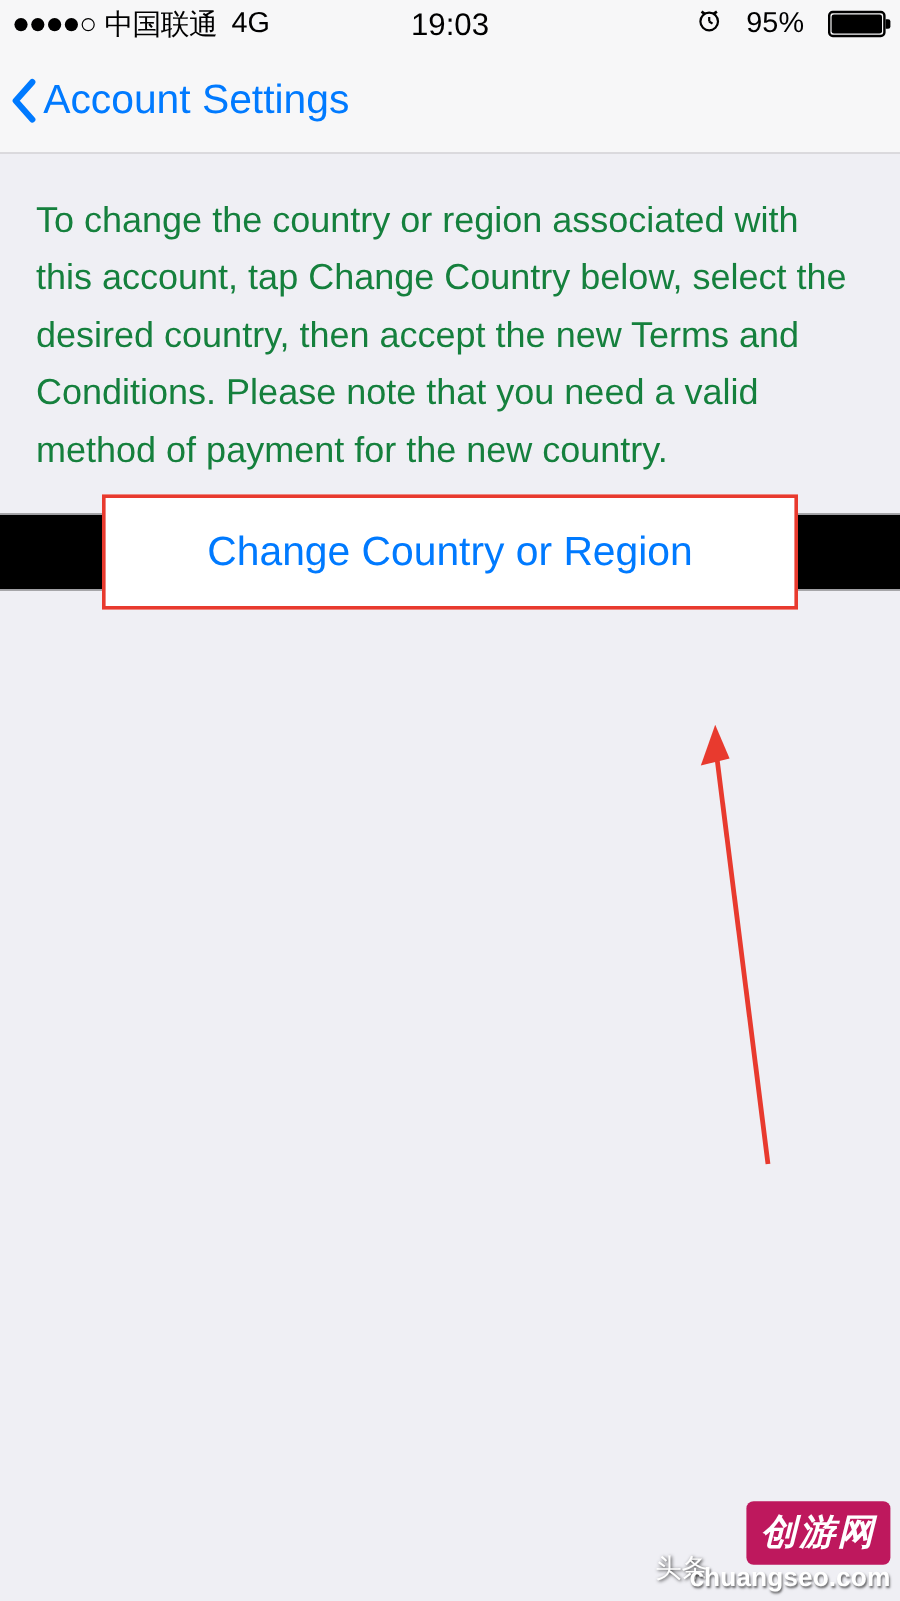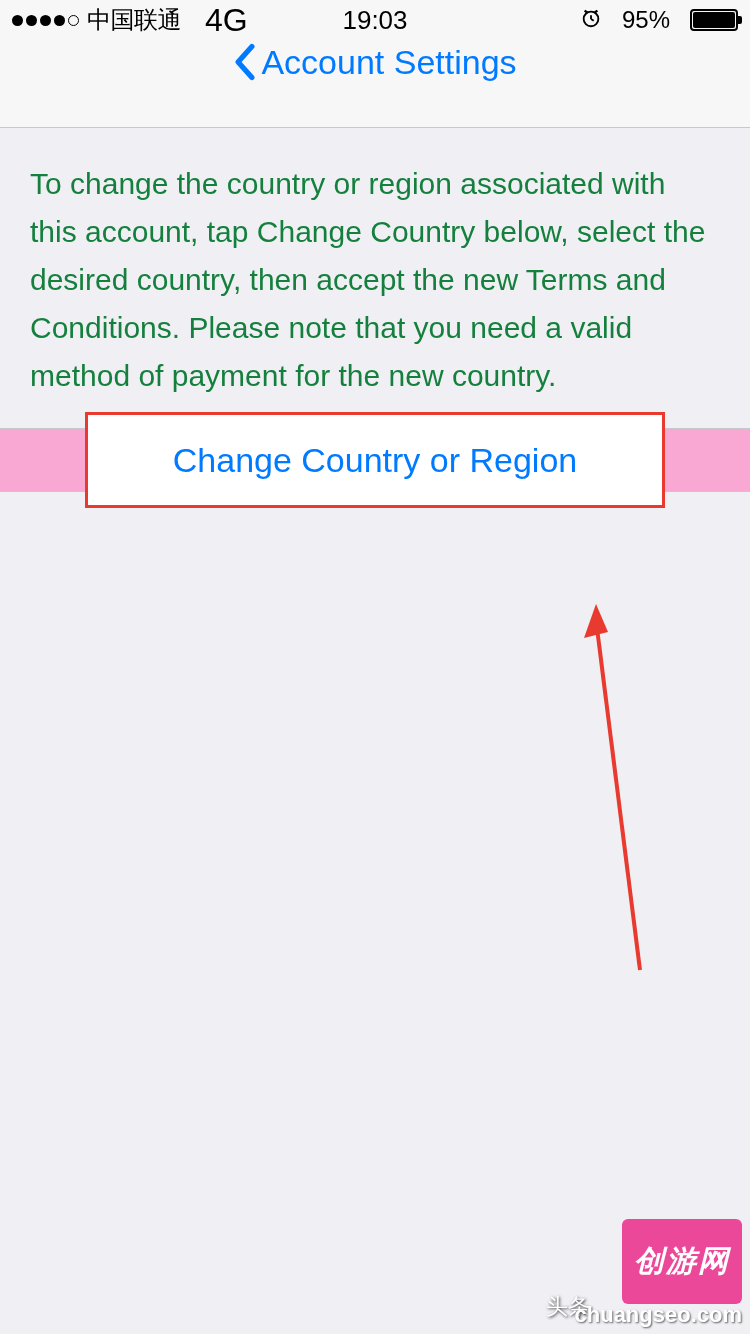--- a/index.html
+++ b/index.html
@@ -45,22 +45,22 @@
     }
     .dot.empty {
       background: transparent;
       border: 1.5px solid #000;
     }
     .carrier-text {
       font-size: 24px;
       letter-spacing: -0.5px;
     }
     .network-text {
-      font-size: 32px;
-      margin-left: 16px;
+      font-size: 24px;
+      margin-left: 4px;
     }
     .status-center {
       position: absolute;
       left: 50%;
       transform: translateX(-50%);
       font-size: 26px;
       font-weight: 400;
     }
     .status-right {
       display: flex;
@@ -103,21 +103,20 @@
     
     
     .nav-bar {
       height: 88px;
       background: #f7f7f8;
       border-bottom: 1px solid #c8c7cc;
       display: flex;
       align-items: center;
       padding: 0 8px;
       position: relative;
-      flex-direction: column;
     }
     .back-button {
       display: flex;
       align-items: center;
       color: #007aff;
       font-size: 34px;
       gap: 4px;
     }
     .chevron-left {
       width: 24px;
@@ -146,21 +145,21 @@
     .description {
       padding: 32px 30px 28px 30px;
       color: #15803d;
       font-size: 30px;
       line-height: 48px;
       letter-spacing: 0px;
     }
     
     
     .button-row {
-      background: #f9a8d4;
+      background: #000000;
       border-top: 1px solid #c8c7cc;
       border-bottom: 1px solid #c8c7cc;
       height: 64px;
       display: flex;
       align-items: center;
       justify-content: center;
       position: relative;
     }
     .change-button {
       color: #007aff;
@@ -186,25 +185,25 @@
     
     
     .watermark {
       position: absolute;
       right: 8px;
       bottom: 6px;
       text-align: right;
     }
     .watermark-badge {
       display: inline-block;
-      background: #ec4899;
+      background: #be185d;
       color: #fff;
       font-size: 30px;
       font-weight: bold;
-      padding: 22px 12px;
+      padding: 6px 12px;
       border-radius: 6px;
       font-style: italic;
       letter-spacing: 2px;
     }
     .watermark-sub {
       display: block;
       color: #fff;
       font-size: 22px;
       font-weight: bold;
       text-shadow: 1px 1px 2px rgba(0,0,0,0.6);

